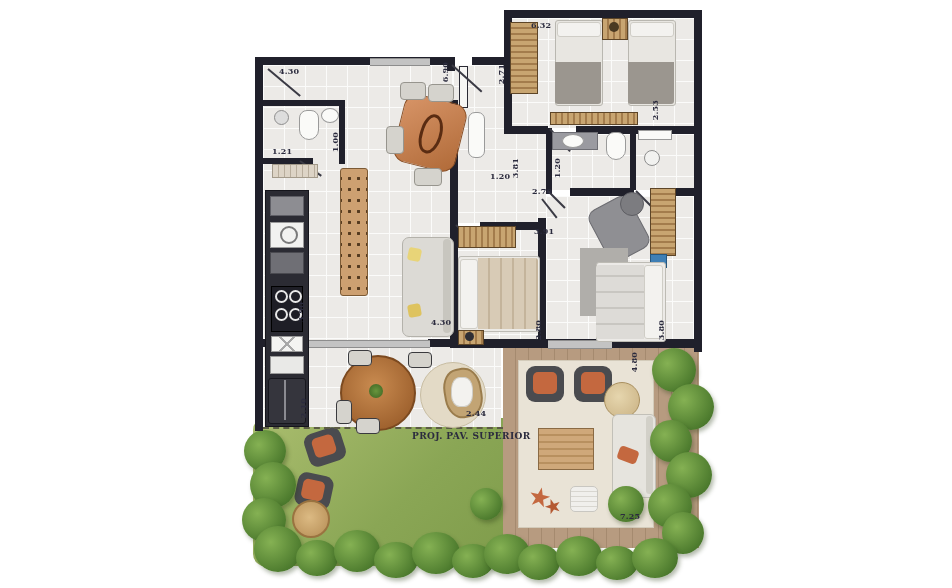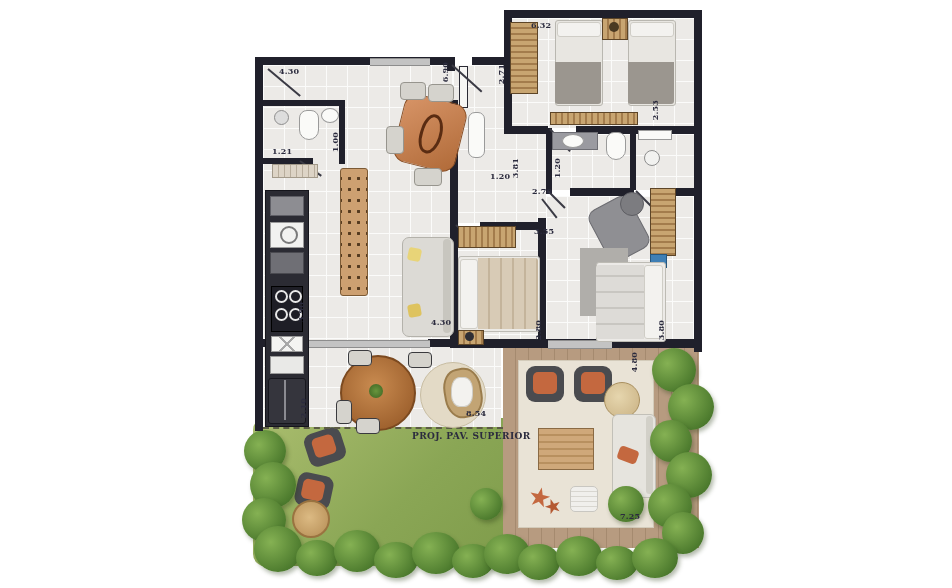--- a/index.html
+++ b/index.html
@@ -231,24 +231,24 @@
   <div class="dim v" style="left:440px;top:62px;">6.90</div>
   <div class="dim" style="left:531px;top:20px;">6.32</div>
   <div class="dim v" style="left:496px;top:64px;">2.71</div>
   <div class="dim v" style="left:650px;top:100px;">2.53</div>
   <div class="dim" style="left:272px;top:146px;">1.21</div>
   <div class="dim v" style="left:330px;top:132px;">1.00</div>
   <div class="dim" style="left:490px;top:171px;">1.20</div>
   <div class="dim v" style="left:510px;top:158px;">3.81</div>
   <div class="dim v" style="left:552px;top:158px;">1.20</div>
   <div class="dim" style="left:532px;top:186px;text-align:right;">2.70</div>
-  <div class="dim" style="left:534px;top:226px;">3.55</div>
+  <div class="dim" style="left:534px;top:226px;">3.91</div>
   <div class="dim v" style="left:296px;top:302px;">3.90</div>
   <div class="dim" style="left:431px;top:317px;">4.30</div>
   <div class="dim v" style="left:533px;top:320px;">2.80</div>
   <div class="dim v" style="left:656px;top:320px;">3.80</div>
   <div class="dim v" style="left:298px;top:398px;">2.10</div>
-  <div class="dim" style="left:466px;top:408px;">8.54</div>
+  <div class="dim" style="left:466px;top:408px;">2.44</div>
   <div class="dim v" style="left:629px;top:352px;">4.80</div>
   <div class="dim" style="left:620px;top:511px;">7.25</div>
   <div class="note" style="left:412px;top:431px;">PROJ. PAV. SUPERIOR</div>
 
 </div>
 
 </body></html>

